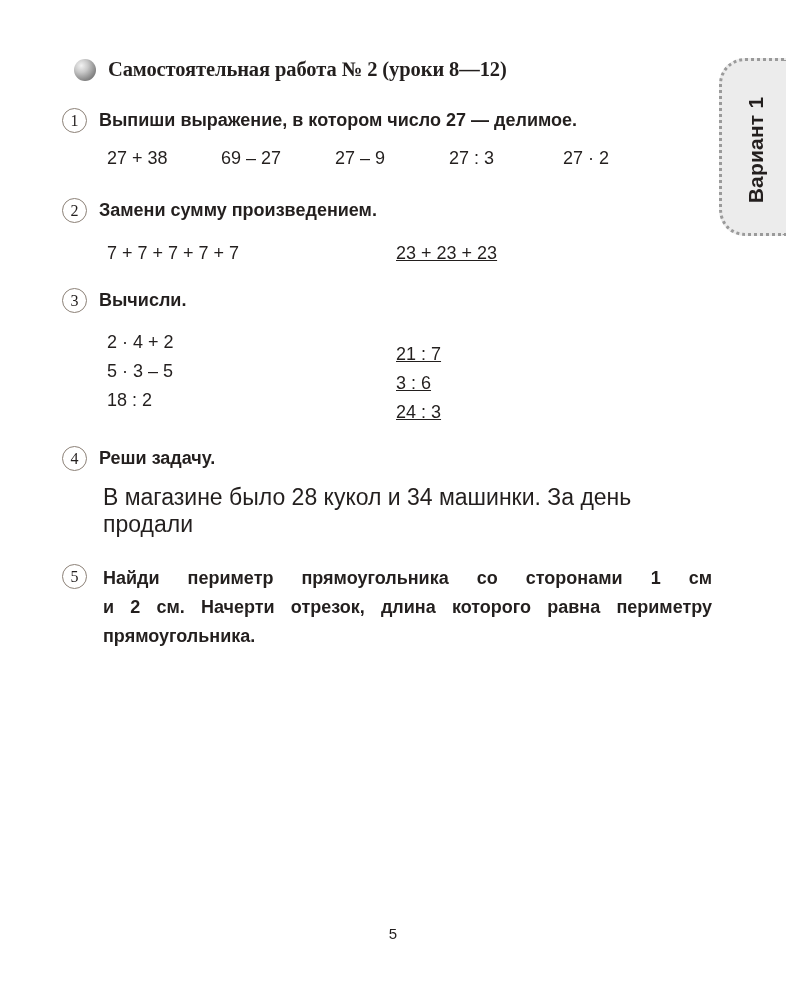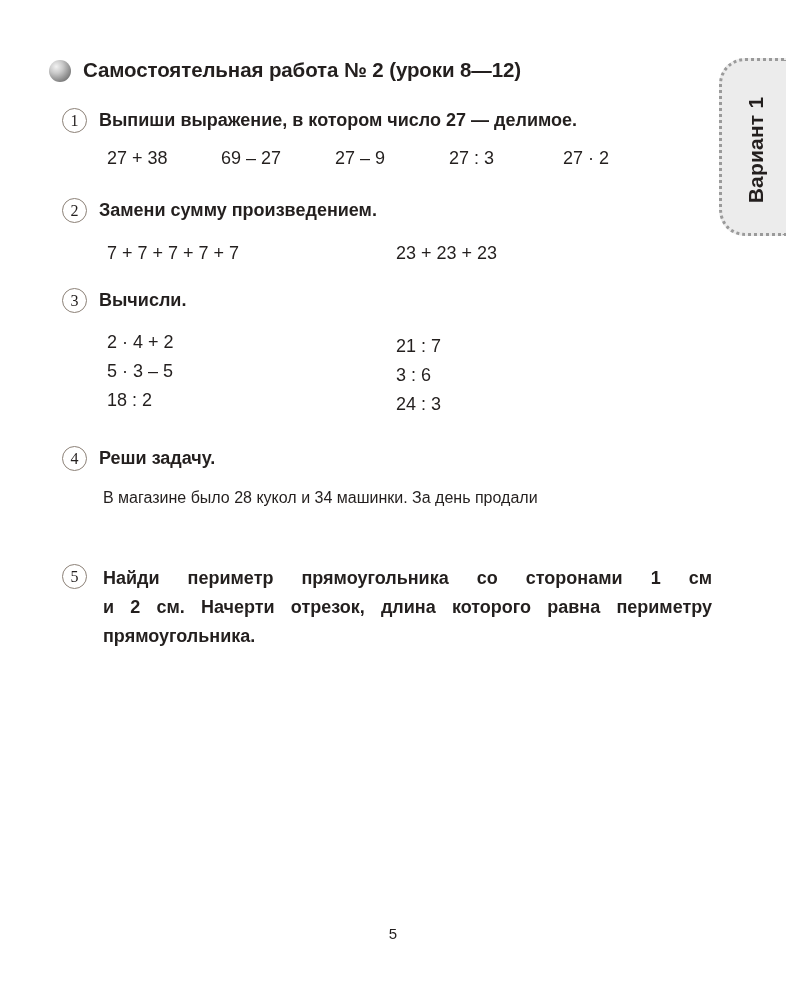--- a/index.html
+++ b/index.html
@@ -46,24 +46,25 @@
     font-size: 21px;
     font-weight: bold;
     letter-spacing: 0.2px;
     color: #231f1e;
     white-space: nowrap;
   }
 
   
   .title-row {
     position: absolute;
-    left: 49px;
+    left: 74px;
     top: 58px;
     display: flex;
     align-items: flex-end;
+    font-family: Liberation Serif, serif;
   }
   .bullet-sphere {
     width: 22px;
     height: 22px;
     border-radius: 50%;
     background: radial-gradient(circle at 33% 30%, #f2f2f2 0%, #c9c9c9 32%, #949494 62%, #6e6e6e 85%, #5d5d5d 100%);
     flex: none;
   }
   .title-text {
     margin-left: 12px;
@@ -116,32 +117,32 @@
   }
   .expr-row span { display: inline-block; }
 
   
   .t1-exprs { width: 570px; display: flex; }
   .t1-exprs .e { width: 114px; }
   .t1-exprs .e:last-child { width: auto; }
 
   
   .col-left  { position: absolute; left: 107px; }
-  .col-right { position: absolute; left: 396px; }
+  .col-right { position: absolute; left: 396px; text-decoration: underline; }
   .calc-line {
     font-size: 18px;
     line-height: 29px;
     white-space: nowrap;
   }
 
   .body-text {
     position: absolute;
     left: 103px;
     width: 610px;
-    font-size: 16px;
+    font-size: 23px;
     line-height: 27px;
     color: #231f1e;
   }
 
   .task5-text {
     position: absolute;
     left: 103px;
     width: 609px;
     font-size: 18px;
     font-weight: bold;
@@ -209,21 +210,21 @@
   <div class="task-head">
     <div class="num-circle">3</div>
     <div class="task-title">Вычисли.</div>
   </div>
 </div>
 <div class="col-left" style="top:328px">
   <div class="calc-line">2 · 4 + 2</div>
   <div class="calc-line">5 · 3 – 5</div>
   <div class="calc-line">18 : 2</div>
 </div>
-<div class="col-right" style="top:332px">
+<div class="col-right" style="top:340px">
   <div class="calc-line">21 : 7</div>
   <div class="calc-line">3 : 6</div>
   <div class="calc-line">24 : 3</div>
 </div>
 
 <div class="task" style="top:446px">
   <div class="task-head">
     <div class="num-circle">4</div>
     <div class="task-title">Реши задачу.</div>
   </div>

